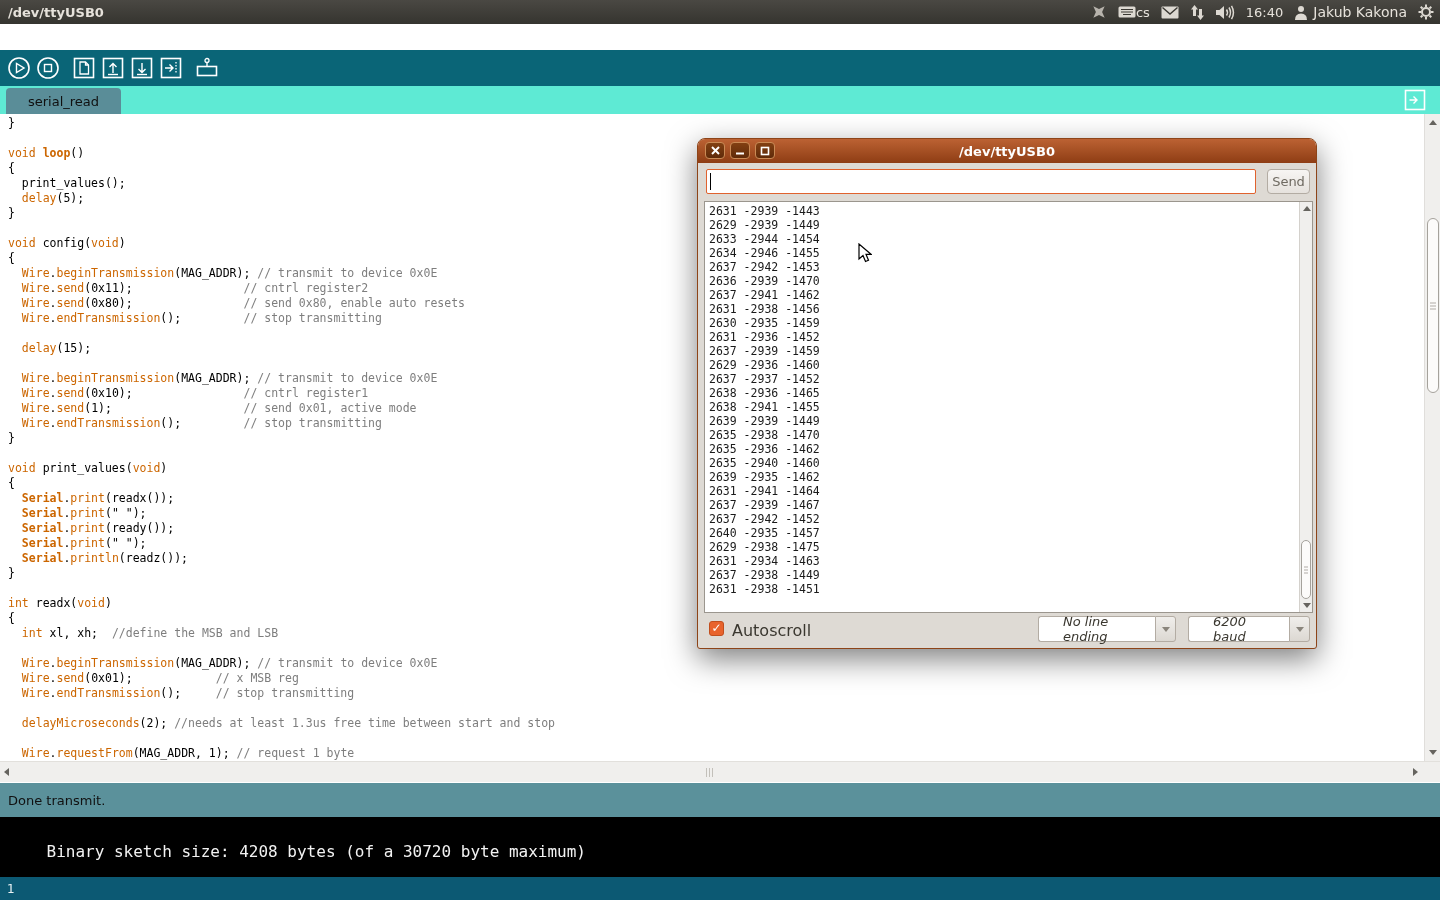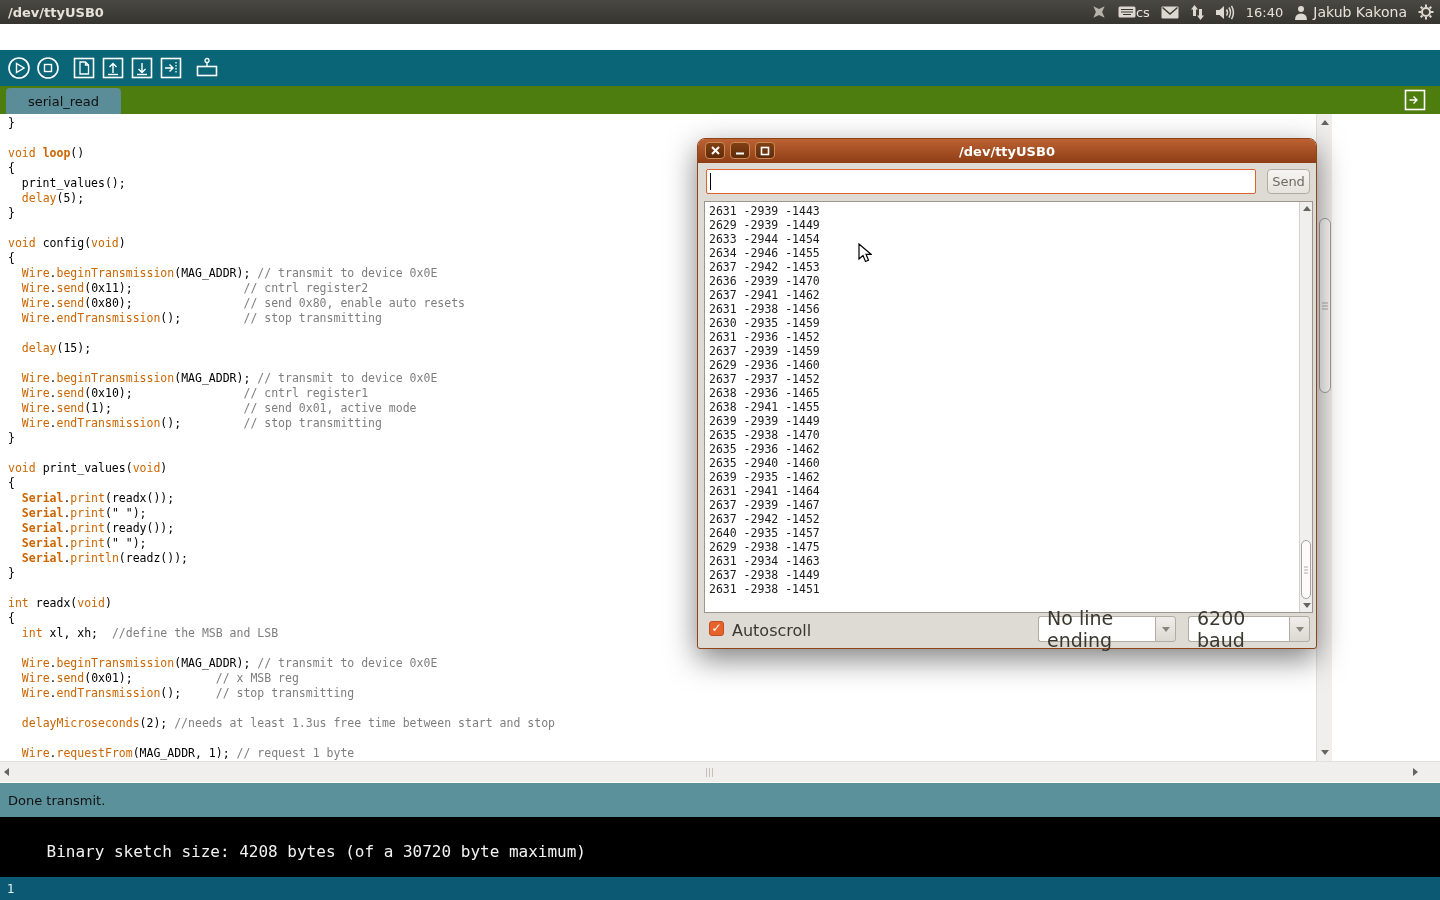--- a/index.html
+++ b/index.html
@@ -1,18 +1,18 @@
 <!DOCTYPE html>
 <html><head>
 <meta charset="utf-8">
 <style>
   * { margin:0; padding:0; box-sizing:border-box; }
   html,body { width:1440px; height:900px; overflow:hidden; background:#fff;
               font-family:"DejaVu Sans","Liberation Sans",sans-serif; }
-  #screen { position:relative; width:1332px; height:900px; background:#fff; }
+  #screen { position:relative; width:1440px; height:900px; background:#fff; }
 
   
   .panel { position:absolute; left:0; top:0; width:1440px; height:24px;
            background:linear-gradient(#4a4843,#35342f); color:#e6e2db;
            display:flex; align-items:center; }
   .panel-title { font-weight:bold; font-size:13px; padding-left:8px; }
   .tray { position:absolute; right:6px; top:0; height:24px; display:flex; align-items:center; gap:11px; }
   .tray svg { display:block; }
   .tray-text { font-size:13px; color:#e6e2db; }
 
@@ -21,21 +21,21 @@
              background:#3a3833; display:flex; align-items:center; gap:24px; padding-left:10px; }
   .menu-item { color:#d9d5cd; font-size:13px; padding:2px 6px; cursor:default; }
 
   
   .toolbar { position:absolute; left:0; top:50px; width:1440px; height:36px;
              background:#0a6577; display:flex; align-items:center; padding-left:6px; }
   .tool-btn { width:26px; height:26px; margin-right:3px; display:flex; align-items:center; justify-content:center; }
   .tool-btn.gap { margin-left:7px; }
 
   
-  .tabbar { position:absolute; left:0; top:86px; width:1440px; height:28px; background:#4d7c0f; }
+  .tabbar { position:absolute; left:0; top:86px; width:1440px; height:28px; background:#5eead4; }
   .tab { position:absolute; left:6px; bottom:0; height:26px; padding:0 22px;
          background:#5a8d98; border-radius:4px 4px 0 0; display:flex; align-items:center;
          font-size:13px; color:#101010; }
   .tabbar-btn { position:absolute; right:14px; top:3px; width:22px; height:22px; }
 
   
   .editor { position:absolute; left:0; top:114px; width:1424px; height:647px; background:#fff; overflow:hidden; }
   .code { font-family:"DejaVu Sans Mono","Liberation Mono",monospace; font-size:11.5px;
           line-height:15px; color:#000; padding:2px 0 0 8px; white-space:pre; }
   .code .kw { color:#cc6600; }
@@ -91,21 +91,21 @@
               line-height:14px; color:#1a1a1a; padding:2px 0 0 4px; white-space:pre; }
   .mon-sb { position:absolute; right:0; top:0; bottom:0; width:13px; background:#f0efed; border-left:1px solid #d4d1cc; }
   .mon-sb .vthumb { left:1px; width:10px; }
   .mon-bottom { position:absolute; left:0; top:480px; width:100%; height:31px; }
   .checkbox { position:absolute; left:11px; top:2px; width:15px; height:15px; background:#e8632c;
               border:1px solid #c14e1d; border-radius:3px; color:#fff; font-size:12px; line-height:13px;
               text-align:center; font-weight:bold; }
   .cb-label { position:absolute; left:34px; top:2px; font-size:16px; color:#3a372f; }
   .dropdown { position:absolute; top:-3px; height:26px; display:flex; }
   .dd-field { background:#fff; border:1px solid #b3aca3; border-right:none; border-radius:3px 0 0 3px;
-              font-size:19px; color:#3a372f; display:flex; align-items:center; padding:0 8px; }
+              font-size:13px; color:#3a372f; display:flex; align-items:center; padding:0 24px;font-style:italic; }
   .dd-btn { width:21px; background:linear-gradient(#f0eeeb,#dcd8d2); border:1px solid #b3aca3;
             border-radius:0 3px 3px 0; display:flex; align-items:center; justify-content:center; }
   .dd-arrow { width:0; height:0; border-left:4px solid transparent; border-right:4px solid transparent;
               border-top:5px solid #8a857c; }
 
   
   .mouse { position:absolute; left:858px; top:243px; }
 </style>
 </head>
 <body>

